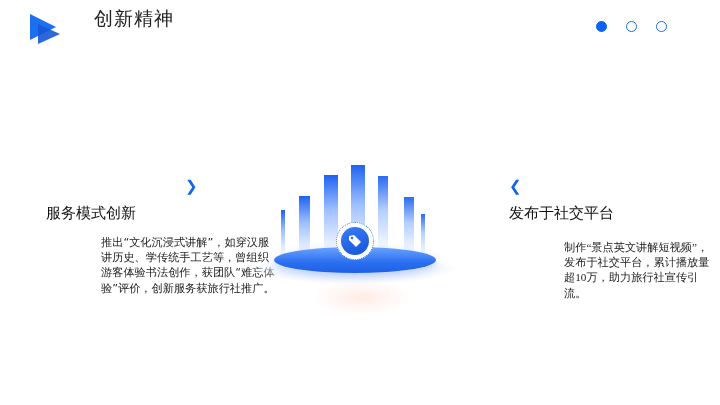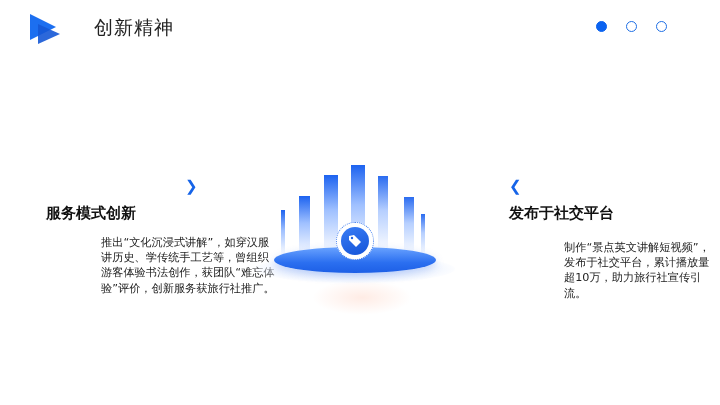--- a/index.html
+++ b/index.html
@@ -3,35 +3,35 @@
 <meta charset="utf-8">
 <style>
   html, body { margin:0; padding:0; }
   body {
     width:720px; height:405px; overflow:hidden; background:#ffffff;
     position:relative;
     font-family: "DejaVu Sans", "Liberation Sans", sans-serif;
     color:#1a1a1a;
   }
   .logo { position:absolute; left:30px; top:14px; width:32px; height:30px; }
-  .title { position:absolute; left:94px; top:14px; font-size:19px; color:#222; letter-spacing:1px; line-height:26px; }
+  .title { position:absolute; left:94px; top:5px; font-size:19px; color:#222; letter-spacing:1px; line-height:26px; }
   .pager { position:absolute; left:596px; top:21px; display:flex; gap:19px; }
   .dot { width:11px; height:11px; border-radius:50%; box-sizing:border-box; border:1.5px solid #1f6fe5; }
   .dot.active { background:#0b63f0; border-color:#0b63f0; }
 
   .card { position:absolute; }
   .card-left { left:46px; top:179px; width:190px; }
   .card-right { left:509px; top:179px; width:170px; }
   .chev { position:absolute; font-size:15px; color:#1664e8; font-weight:bold; line-height:14px; }
   .card-left .chev { left:139px; top:0; }
   .card-right .chev { left:0; top:0; }
-  .card-heading { position:absolute; top:24px; left:0; font-size:15px; font-weight:bold; color:#111; white-space:nowrap; line-height:20px; }
+  .card-heading { position:absolute; top:24px; left:0; font-size:15px; font-weight:normal; color:#111; white-space:nowrap; line-height:20px; }
   .card-body { position:absolute; top:56px; left:16px; font-size:11.2px; line-height:15.2px; color:#222;margin-left:39px; }
   .card-left .card-body { width:175px; }
-  .card-right .card-body { top:61px; width:150px; }
+  .card-right .card-body { top:61px; width:150px;font-family:Liberation Serif, serif; }
 
   .graphic { position:absolute; left:250px; top:155px; width:220px; height:160px; }
   .glow { position:absolute; left:62px; top:125px; width:100px; height:35px; border-radius:50%;
     background: radial-gradient(ellipse at center, rgba(255,200,180,0.35), rgba(255,255,255,0) 70%); }
   .base-outer { position:absolute; left:5px; top:100px; width:200px; height:28px; border-radius:50%;
     background: radial-gradient(ellipse at center, rgba(210,225,252,0.9), rgba(235,242,255,0.5) 60%, rgba(255,255,255,0) 75%); }
   .base { position:absolute; left:24px; top:92px; width:162px; height:26px; border-radius:50%;
     background: linear-gradient(180deg, #6aa3ff 0%, #2b6ff0 60%, #1d5fe6 100%);
     box-shadow: 0 3px 8px rgba(40,100,230,0.25); }
   .bar { position:absolute; width:10px; background: linear-gradient(180deg, #1d63f0 0%, rgba(80,140,255,0.55) 45%, rgba(255,255,255,0) 100%); }

